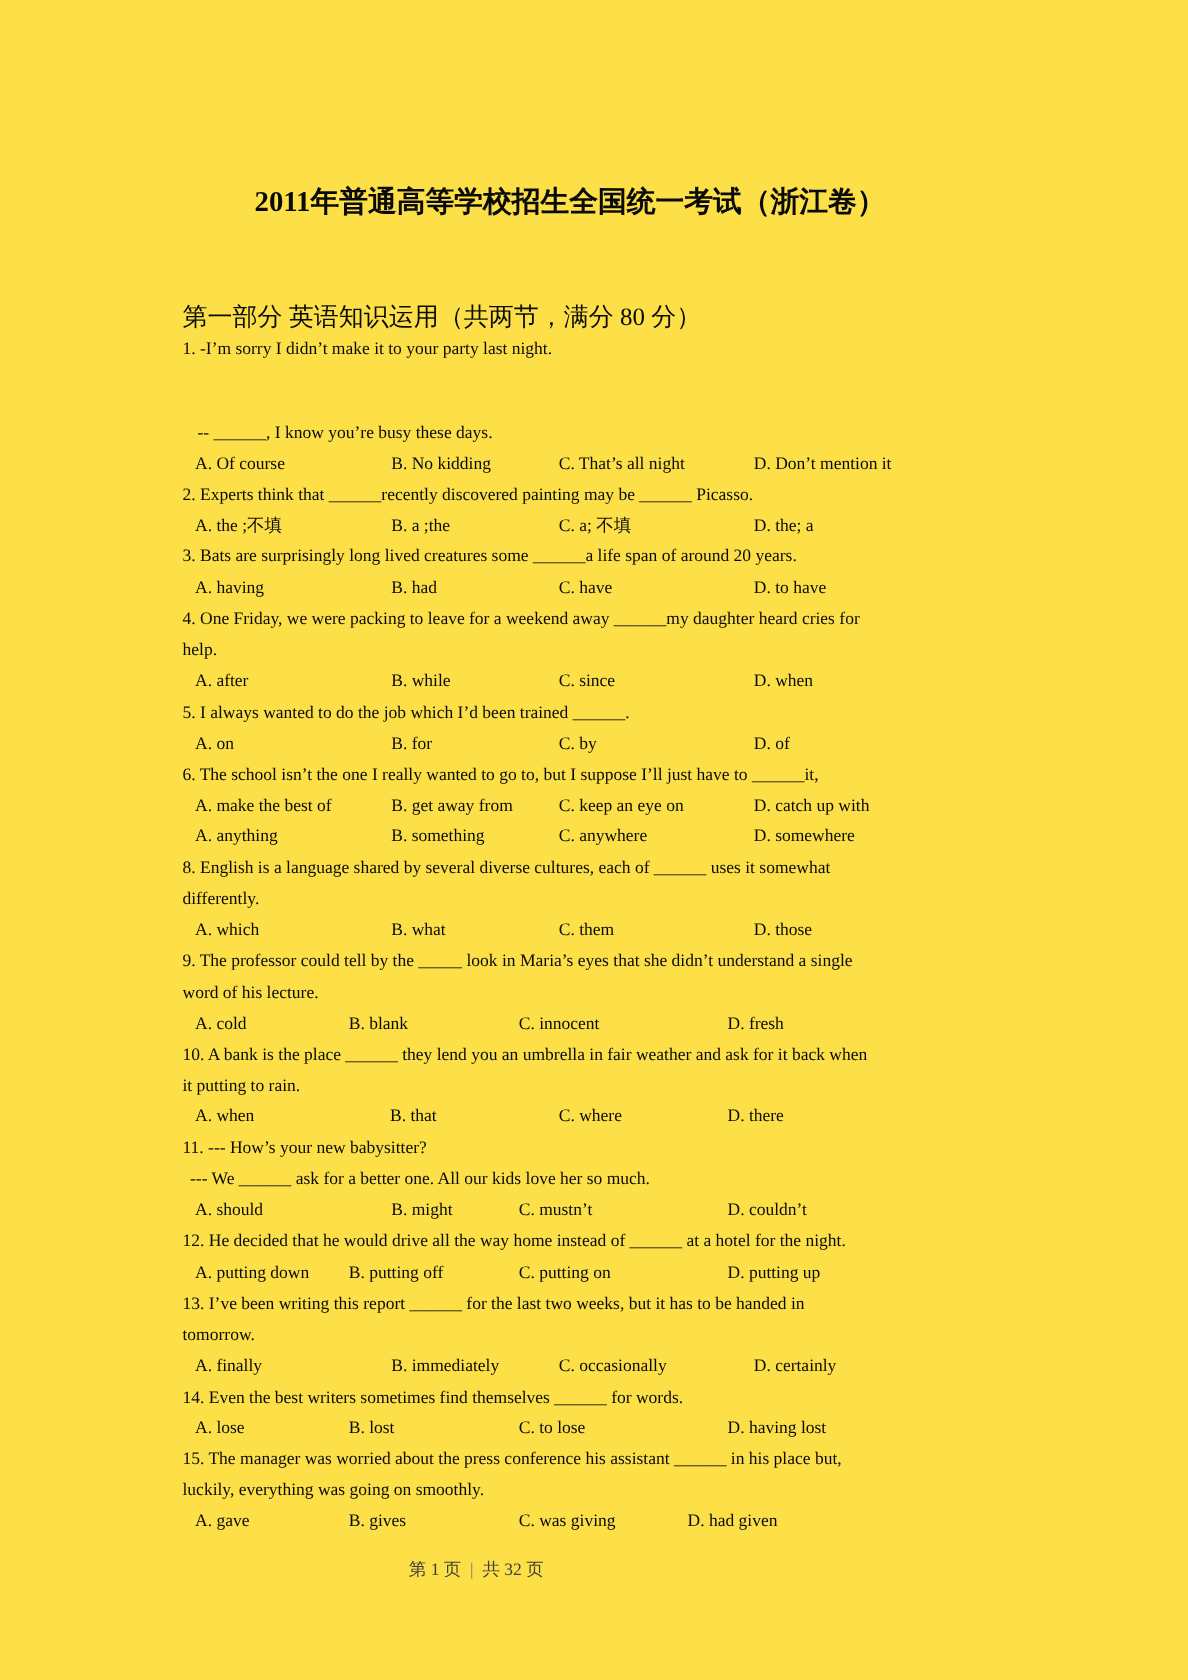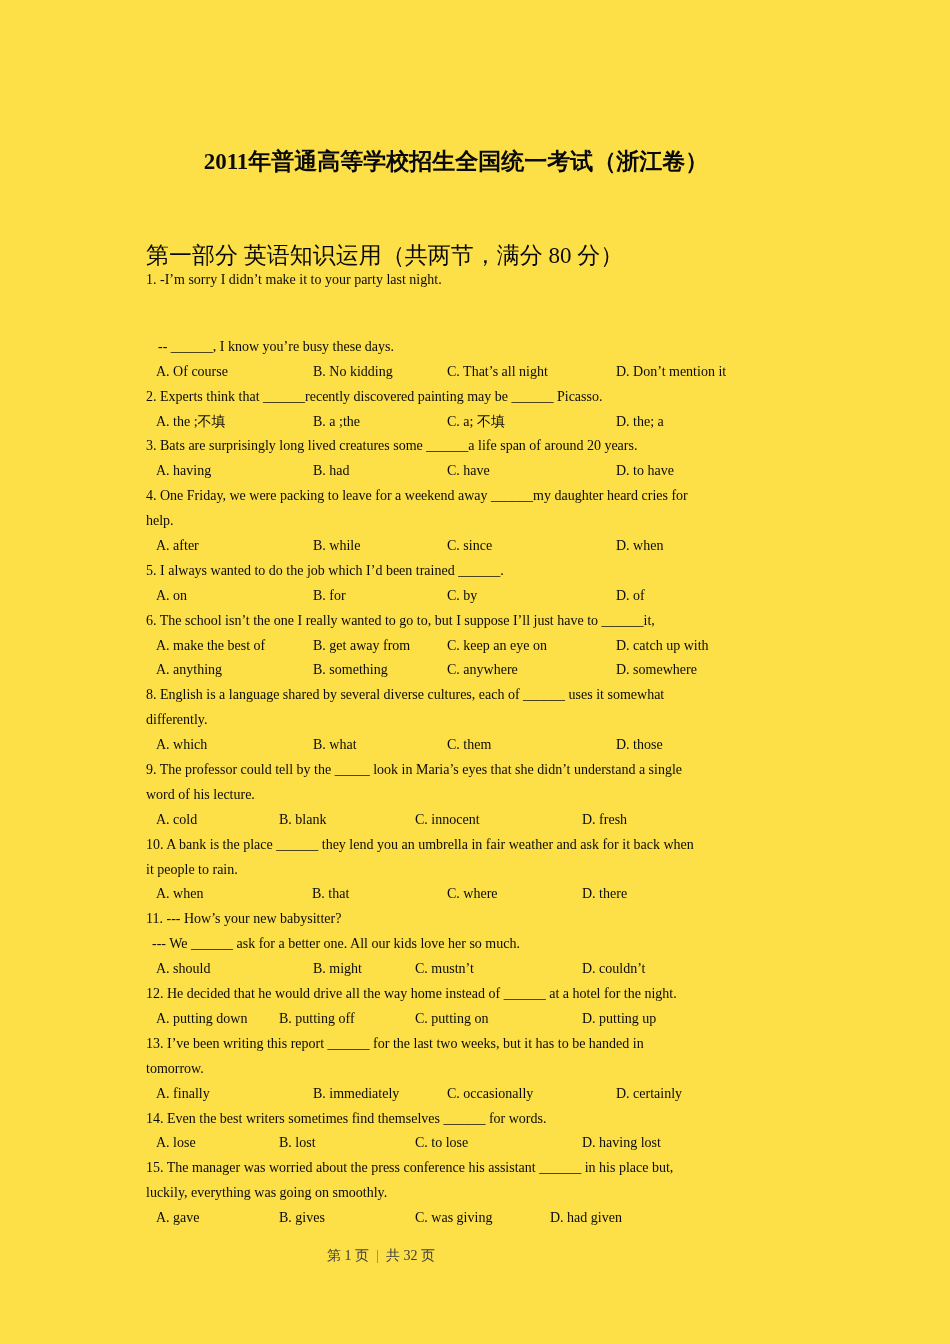--- a/index.html
+++ b/index.html
@@ -20,41 +20,41 @@
     margin: 0;
     text-align: center;
     font-size: 23px;
     font-weight: 700;
     white-space: nowrap;
   }
   .section-heading {
     position: absolute;
     top: 240px;
     left: 146px;
-    font-size: 23px;
+    font-size: 20px;
     white-space: nowrap;
   }
   .questions {
     position: absolute;
     top: 268px;
     left: 146px;
     width: 720px;
   }
   .line {
     height: 24.9px;
     line-height: 24.9px;
     font-size: 14px;
     white-space: nowrap;
   }
   .indent-lg { padding-left: 12px; margin-top: 42px; }
   .indent-sm { padding-left: 6px; }
   .opts { position: relative; }
   .opt { position: absolute; top: 0; }
   .o0 { left: 10px; }
-  .v1 .o1 { left: 167px; } .v1 .o2 { left: 301px; } .v1 .o3 { left: 470px; }
+  .v1 .o1 { left: 167px; } .v1 .o2 { left: 301px; } .v1 .o3 { left: 457px; }
   .v2 .o1 { left: 133px; } .v2 .o2 { left: 269px; } .v2 .o3 { left: 436px; }
   .v3 .o1 { left: 166px; } .v3 .o2 { left: 301px; } .v3 .o3 { left: 436px; }
   .v4 .o1 { left: 167px; } .v4 .o2 { left: 269px; } .v4 .o3 { left: 436px; }
   .v5 .o1 { left: 133px; } .v5 .o2 { left: 269px; } .v5 .o3 { left: 404px; }
   .footer {
     position: absolute;
     top: 1247px;
     left: 0;
     width: 762px;
     text-align: center;
@@ -149,21 +149,21 @@
         <div class="line ">word of his lecture.</div>
         <div class="line opts v2">
           <span class="opt o0">A. cold</span>
           <span class="opt o1">B. blank</span>
           <span class="opt o2">C. innocent</span>
           <span class="opt o3">D. fresh</span>
         </div>
       </div>
       <div class="question">
         <div class="line ">10. A bank is the place ______ they lend you an umbrella in fair weather and ask for it back when</div>
-        <div class="line ">it people to rain.</div>
+        <div class="line ">it putting to rain.</div>
         <div class="line opts v3">
           <span class="opt o0">A. when</span>
           <span class="opt o1">B. that</span>
           <span class="opt o2">C. where</span>
           <span class="opt o3">D. there</span>
         </div>
       </div>
       <div class="question">
         <div class="line ">11. --- How’s your new babysitter?</div>
         <div class="line indent-sm">--- We ______ ask for a better one. All our kids love her so much.</div>

